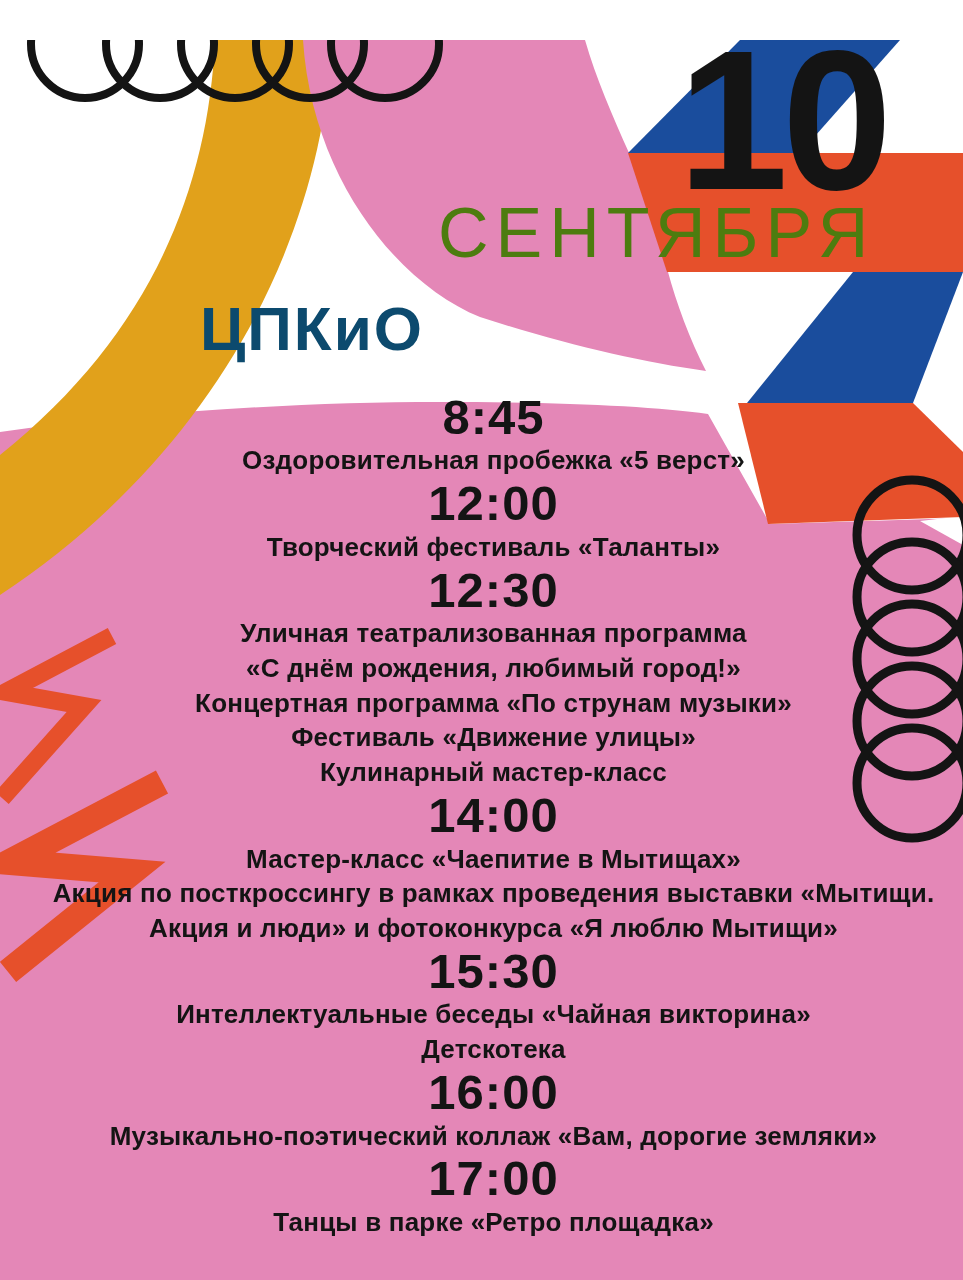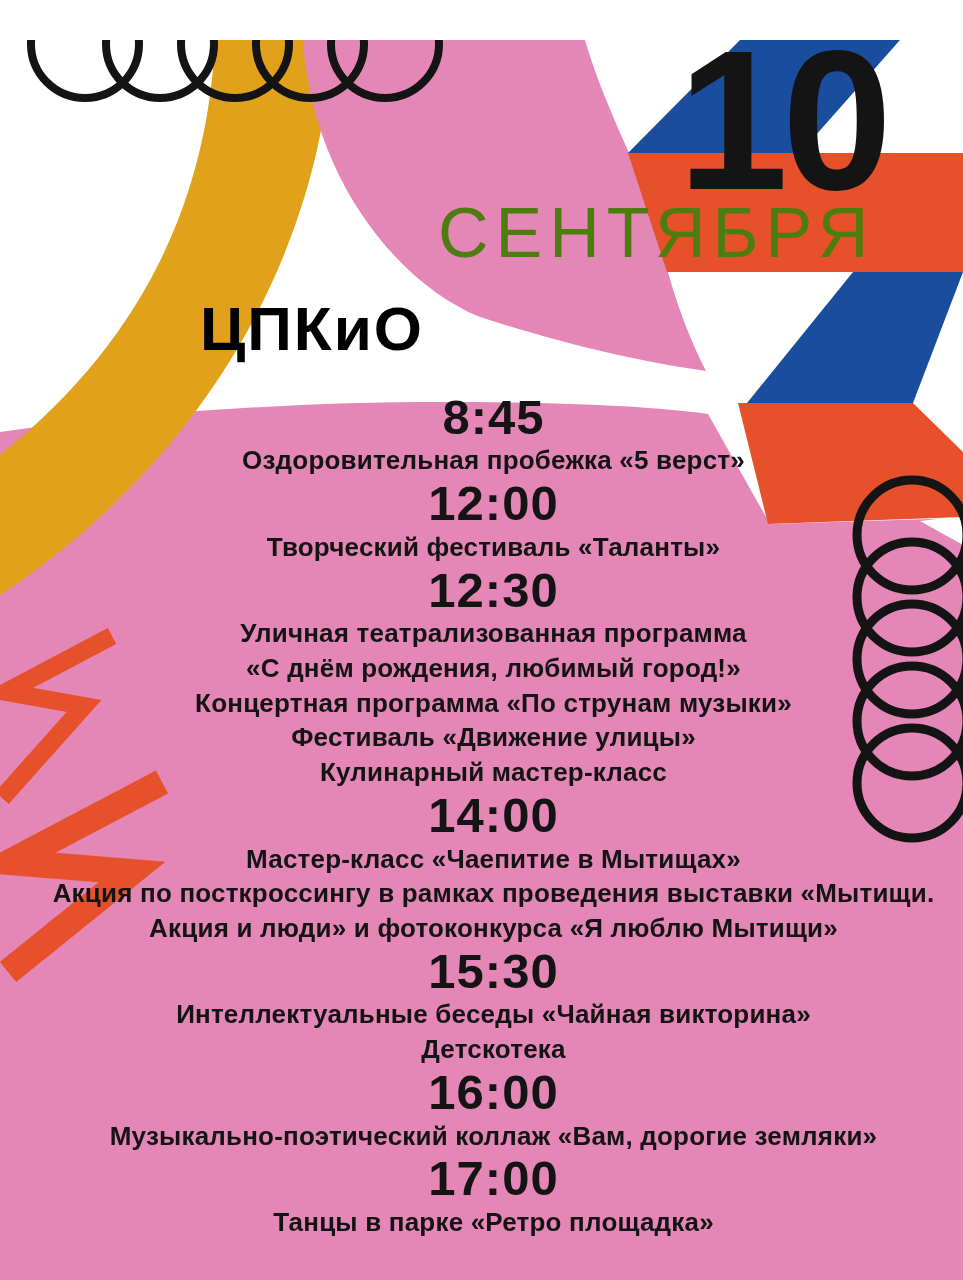--- a/index.html
+++ b/index.html
@@ -15,21 +15,21 @@
     font-size:198px;font-weight:900;color:#141414;line-height:1;
     letter-spacing:-6px;
   }
   .month{
     position:absolute;left:438px;top:158px;width:525px;
     font-size:70px;font-weight:400;color:#4d7c0f;line-height:1;
     letter-spacing:7px;white-space:nowrap;
   }
   .venue{
     position:absolute;left:200px;top:258px;
-    font-size:62px;font-weight:800;color:#000000;line-height:1;
+    font-size:62px;font-weight:800;color:#0c4a6e;line-height:1;
     letter-spacing:2px;
   }
   .schedule{
     position:absolute;left:12px;top:352px;width:963px;
     text-align:center;color:#141414;
   }
   .time{
     font-size:49px;font-weight:800;line-height:1.05;letter-spacing:1px;
   }
   .event{

